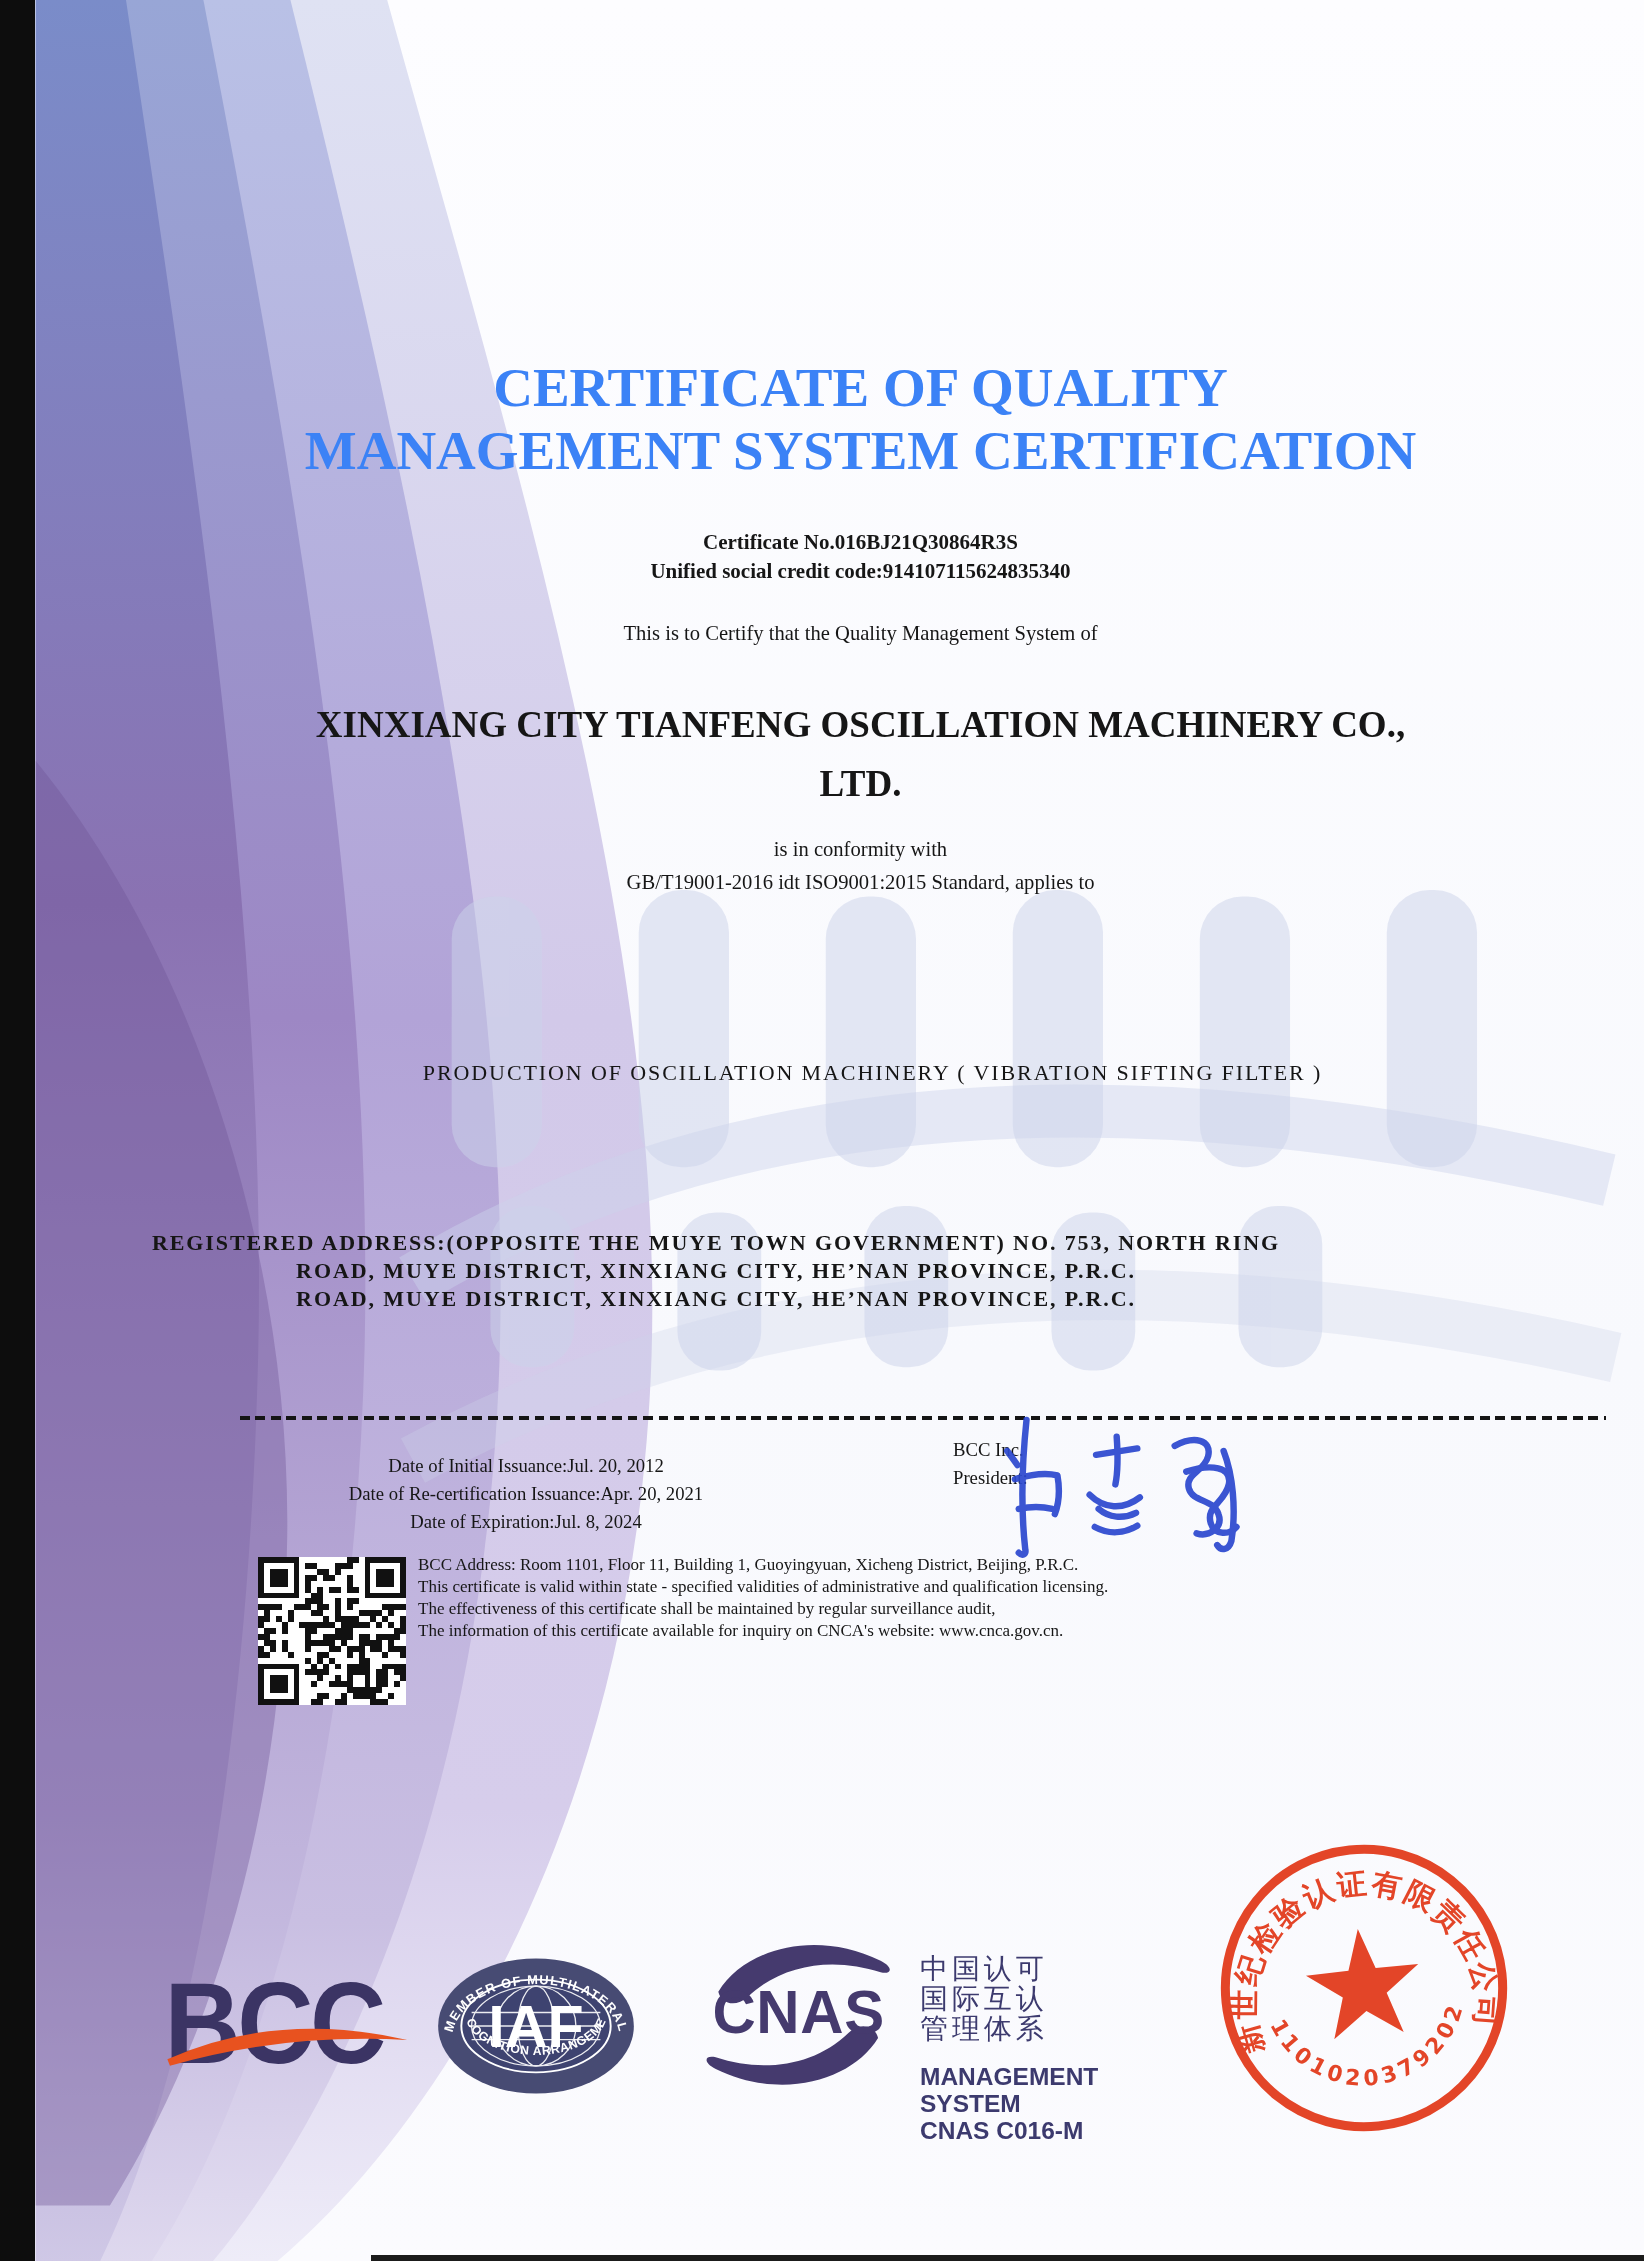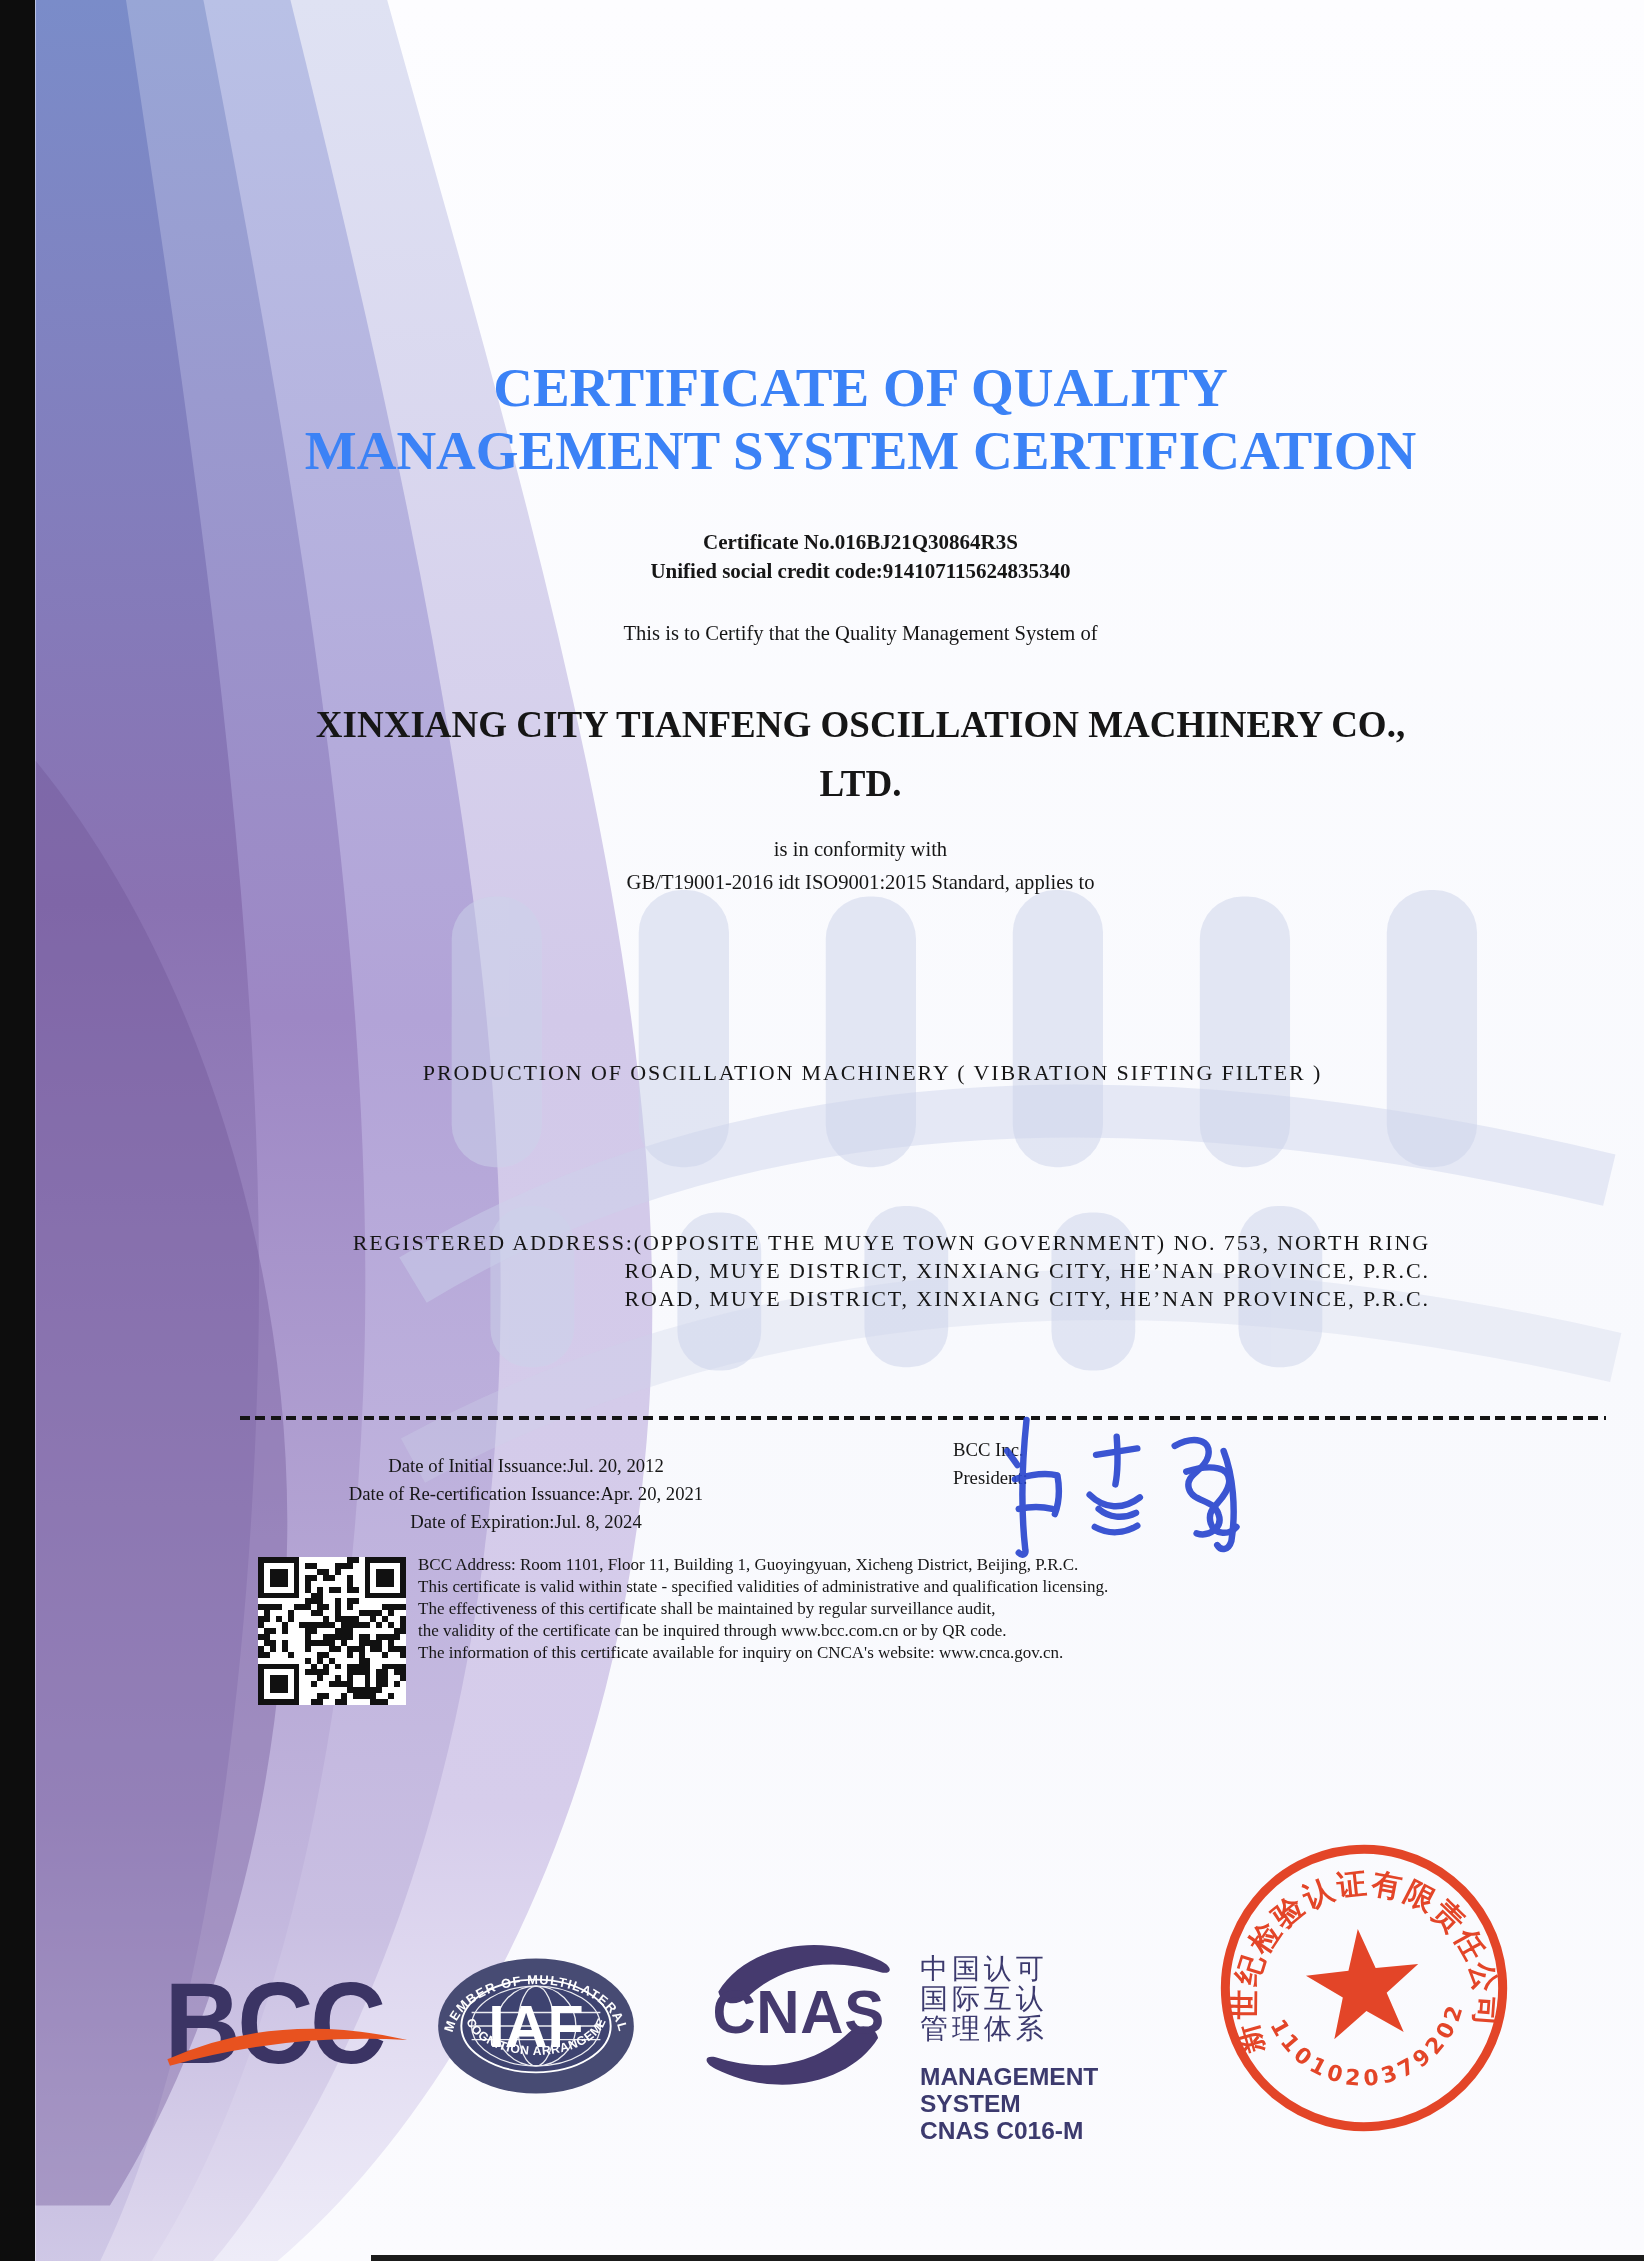--- a/index.html
+++ b/index.html
@@ -13,21 +13,21 @@
   .page-edge-bottom{left:371px;top:2255px;width:1274px;height:5.8px;background:#1b1b1b;}
   .bgsvg{left:0;top:0;}
   .title{left:77px;top:356px;width:1567px;font-size:55px;font-weight:bold;line-height:63px;letter-spacing:0px;color:#3b82f6;}
   .certno{left:77px;top:530px;width:1567px;font-size:21px;font-weight:bold;}
   .creditcode{left:77px;top:559px;width:1567px;font-size:21px;font-weight:bold;}
   .certify{left:77px;top:622px;width:1567px;font-size:20.6px;}
   .company{left:77px;top:695px;width:1567px;font-size:37px;font-weight:bold;line-height:59px;}
   .conform{left:77px;top:838px;width:1567px;font-size:20.6px;}
   .standard{left:77px;top:871px;width:1567px;font-size:20.6px;}
   .scope{left:89px;top:1060px;width:1567px;font-size:22px;letter-spacing:1.9px;}
-  .addr{left:18px;top:1229px;width:1412px;font-size:22px;font-weight:400;line-height:28px;letter-spacing:1.9px;text-align:right;}
+  .addr{left:10px;top:1229px;width:1412px;font-size:22px;font-weight:700;line-height:28px;letter-spacing:1.9px;}
   .divider{left:240px;top:1416px;width:1366px;height:3.9px;
            background:repeating-linear-gradient(90deg,#151515 0 9.7px,transparent 9.7px 15.5px);}
   .dates{left:271px;top:1436px;width:510px;font-size:18.7px;line-height:28px;margin-top:16px;}
   .issuer{left:953px;top:1436px;width:258px;font-size:18.7px;line-height:28px;}
   .fineprint{left:418px;top:1554px;width:967px;font-size:17px;line-height:22px;}
   .sig-name{opacity:0;position:absolute;left:0;top:0;font-size:6.4px;}
   .cnas-text{left:920px;top:1954px;width:271px;color:#3c3a6e;}
   .cnas-cn{font-size:28px;line-height:30px;letter-spacing:3.9px;}
   .cnas-en{font-size:24.5px;line-height:27px;font-weight:bold;letter-spacing:0px;}
   .qrbox{left:258px;top:1557px;width:148px;height:148px;background:#fff;}
@@ -366,21 +366,20 @@
       <rect x="0" y="18" width="7" height="7" fill="#111111"></rect>
       <rect x="1" y="19" width="5" height="5" fill="#ffffff"></rect>
       <rect x="2" y="20" width="3" height="3" fill="#111111"></rect>
     </svg>
 </div>
 
 <div class="abs fineprint">
   <div>BCC Address: Room 1101, Floor 11, Building 1, Guoyingyuan, Xicheng District, Beijing, P.R.C.</div>
   <div>This certificate is valid within state - specified validities of administrative and qualification licensing.</div>
   <div>The effectiveness of this certificate shall be maintained by regular surveillance audit,</div>
-  <div>the validity of the certificate can be inquired through www.bcc.com.cn or by QR code.</div>
   <div>The information of this certificate available for inquiry on CNCA's website: www.cnca.gov.cn.</div>
 </div>
 
 <div class="abs" style="left:148px;top:1961px;width:271px;height:123px;">
   <svg width="271" height="123" viewBox="0 0 420 190">
     <text x="28" y="158" class="sans" font-family="Liberation Sans, DejaVu Sans, sans-serif" font-size="178" font-weight="bold" fill="#3b3464" letter-spacing="-6" transform="scale(0.92,1)">BCC</text>
     <path d="M30,152 Q200,76 402,122 Q206,112 34,162 Z" fill="#e8521f"></path>
   </svg>
 </div>
 

